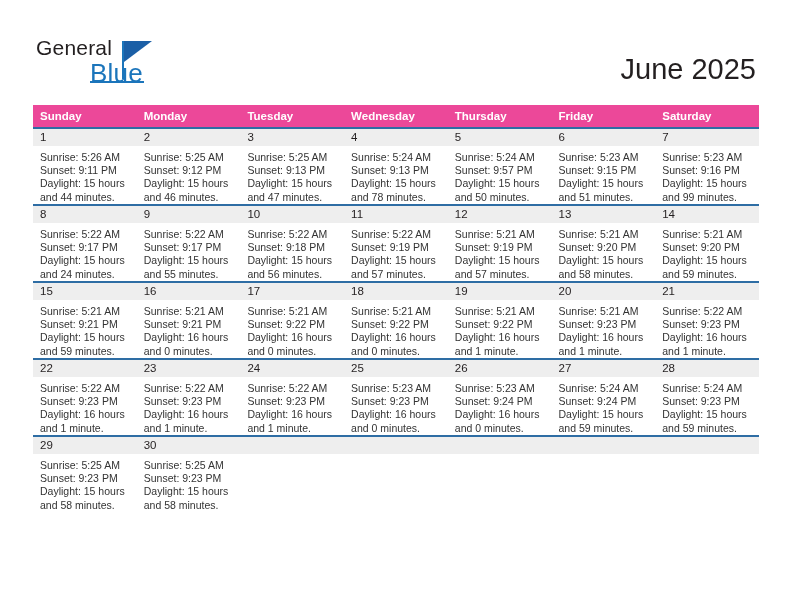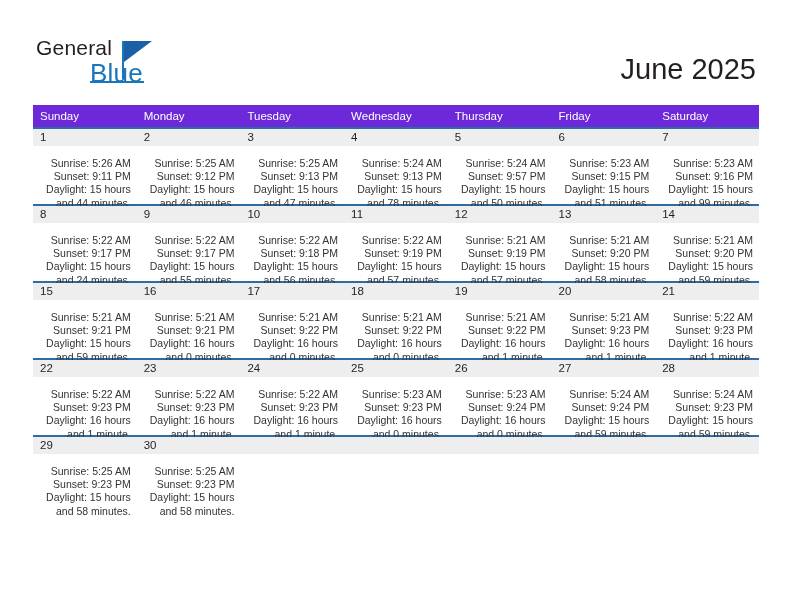--- a/index.html
+++ b/index.html
@@ -104,23 +104,23 @@
   
   .calendar {
     position: absolute;
     left: 33px;
     top: 105px;
     width: 726px;
     border-collapse: collapse;
     table-layout: fixed;
   }
   .calendar th {
-    background: #6d28d9;
+    background: #ec4899;
     color: #ffffff;
-    font-weight: normal;
+    font-weight: bold;
     font-size: 11.5px;
     text-align: left;
     padding: 4px 0 4px 7px;
     height: 14px;
     line-height: 14px;
   }
   .calendar td {
     vertical-align: top;
     width: 103.7px;
     height: 75px;
@@ -136,25 +136,24 @@
   }
   .daynum-band {
     background: #eeeeee;
     height: 17px;
     line-height: 17px;
     padding-left: 7px;
     font-size: 11.5px;
     color: #231f20;
   }
   .detail {
-    padding: 11px 6px 0 7px;
+    padding: 5px 6px 0 7px;
     font-size: 10.5px;
     line-height: 13.2px;
     color: #333333;
-    text-align: right;
   }
   .detail div {
     white-space: nowrap;
   }
   .empty-band {
     background: #eeeeee;
     height: 17px;
   }
 </style>
 </head>

